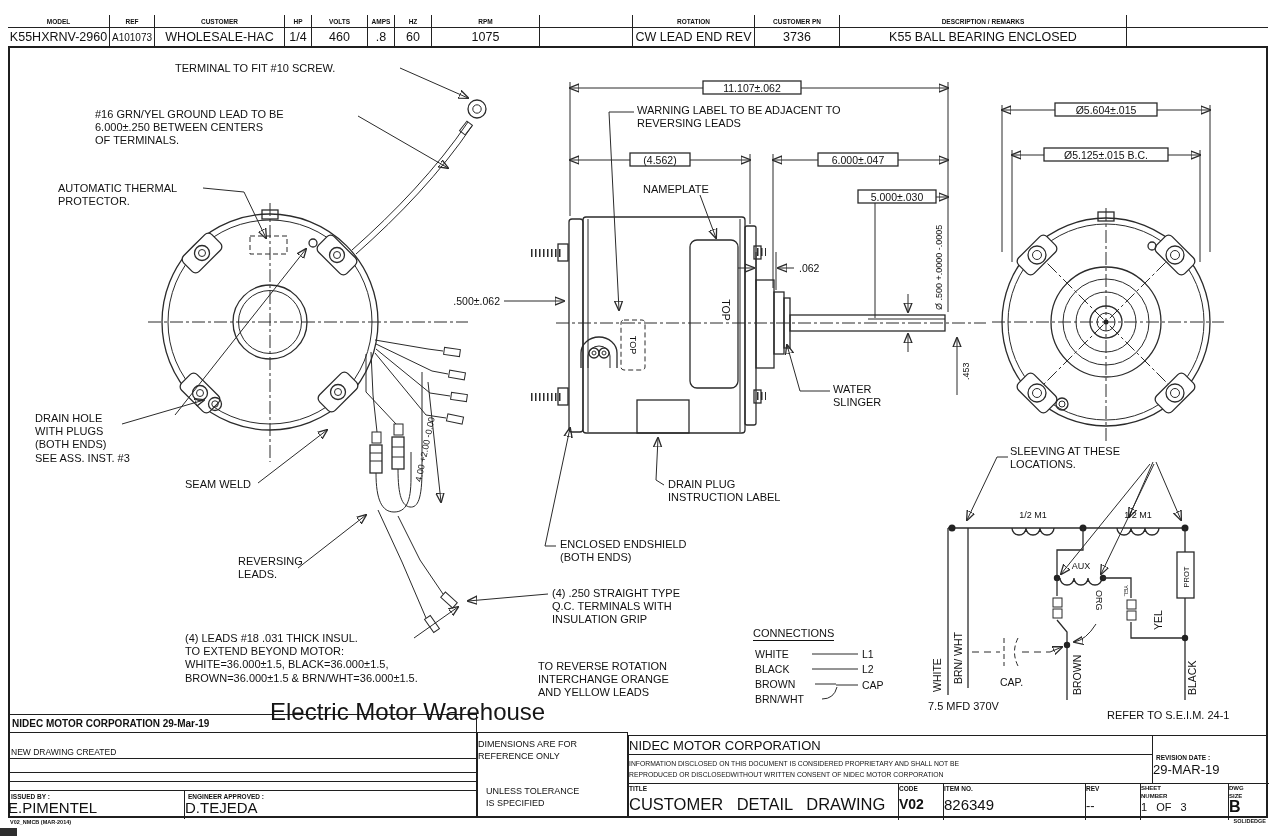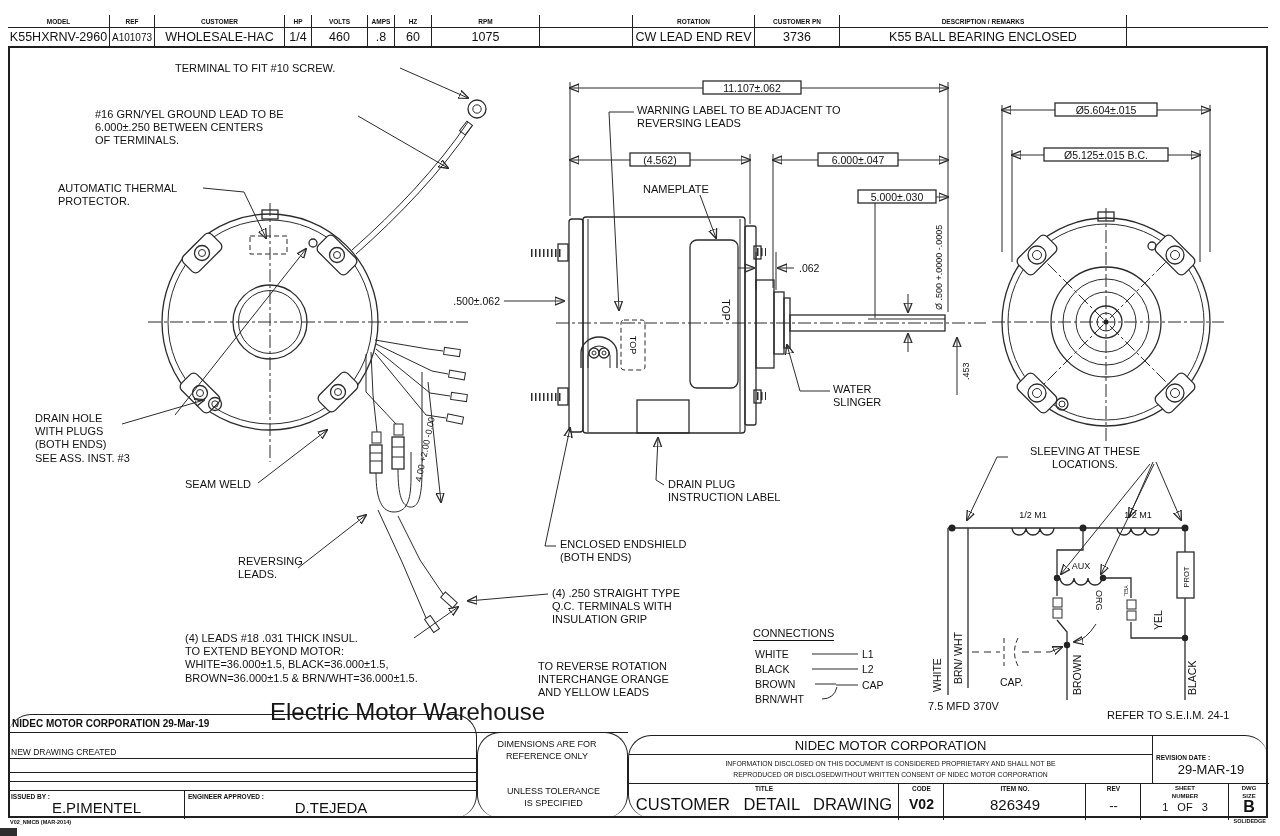--- a/index.html
+++ b/index.html
@@ -20,23 +20,23 @@
   svg.art text.xs{font-size:7.5px;}
   
   .note{position:absolute;font-size:11px;line-height:1.2;white-space:pre-line;z-index:3;}
   .spec{position:absolute;left:8px;top:15px;width:1260px;height:33px;display:flex;z-index:4;
         box-sizing:border-box;border-bottom:2px solid #1f1f1f;background:#fff;}
   .spec-cell{box-sizing:border-box;border-right:1.5px solid #222;display:flex;flex-direction:column;}
   .spec-cell:last-child{border-right:none;}
   .spec-head{height:12px;border-bottom:1.2px solid #222;font-size:6.5px;font-weight:bold;
              display:flex;align-items:center;justify-content:center;}
   .spec-val{flex:1;font-size:12.5px;display:flex;align-items:center;justify-content:center;white-space:nowrap;}
-  .tb{position:absolute;box-sizing:border-box;z-index:3;border-radius:23px;}
+  .tb{position:absolute;box-sizing:border-box;z-index:3;}
   .abs{position:absolute;box-sizing:border-box;}
-  .ctr{text-align:center;}
+  .ctr{text-align:left;}
   .tiny{font-size:6.5px;}
   .watermark{position:absolute;left:270px;top:698px;font-size:24px;color:#151515;z-index:5;white-space:nowrap;}
   .underl{border-bottom:1.3px solid #111;padding-bottom:1px;}
 </style>
 </head>
 <body>
 
 <div class="sheet">
 
   <svg class="art" width="1280" height="836" viewBox="0 0 1280 836">
@@ -448,21 +448,21 @@
     </div>
     <div class="abs" style="left:0;top:76px;width:177px;height:28px;border-right:1.3px solid #1f1f1f">
       <span class="abs tiny" style="left:3px;top:2px;font-weight:bold">ISSUED BY :</span>
       <div class="abs ctr" style="left:0;top:8px;width:177px;font-size:15px">E.PIMENTEL</div>
     </div>
   </div>
 
   <div class="tb" style="left:477px;top:732px;width:151px;height:86px;border:1.6px solid #1f1f1f;border-bottom:none">
     <div class="abs ctr" style="left:0;top:5px;width:138px;font-size:9px;white-space:pre-line;line-height:1.35">DIMENSIONS ARE FOR
 REFERENCE ONLY</div>
-    <div class="abs ctr" style="left:0;top:52px;width:151px;font-size:9px;white-space:pre-line;line-height:1.35">UNLESS TOLERANCE
+    <div class="abs ctr" style="left:8px;top:52px;width:151px;font-size:9px;white-space:pre-line;line-height:1.35">UNLESS TOLERANCE
 IS SPECIFIED</div>
   </div>
 
   <div class="tb" style="left:628px;top:735px;width:640px;height:83px;border-top:1.6px solid #1f1f1f;border-left:1.6px solid #1f1f1f">
     <div class="abs ctr" style="left:0;top:0;width:524px;height:19px;border-bottom:1.4px solid #1f1f1f;border-right:1.4px solid #1f1f1f;font-size:13px;font-weight:normal;padding-top:2px">NIDEC MOTOR CORPORATION</div>
     <div class="abs ctr" style="left:0;top:19px;width:524px;height:28px;border-right:1.4px solid #1f1f1f;font-size:6.8px;white-space:pre-line;line-height:1.6;padding-top:4px">INFORMATION DISCLOSED ON THIS DOCUMENT IS CONSIDERED PROPRIETARY AND SHALL NOT BE
 REPRODUCED OR DISCLOSEDWITHOUT WRITTEN CONSENT OF NIDEC MOTOR CORPORATION</div>
     <div class="abs" style="left:524px;top:0;width:116px;height:47px">
       <span class="abs" style="left:3px;top:18px;font-size:6.5px;font-weight:bold">REVISION DATE :</span>
       <div class="abs ctr" style="left:0;top:26px;width:116px;font-size:13px">29-MAR-19</div>

